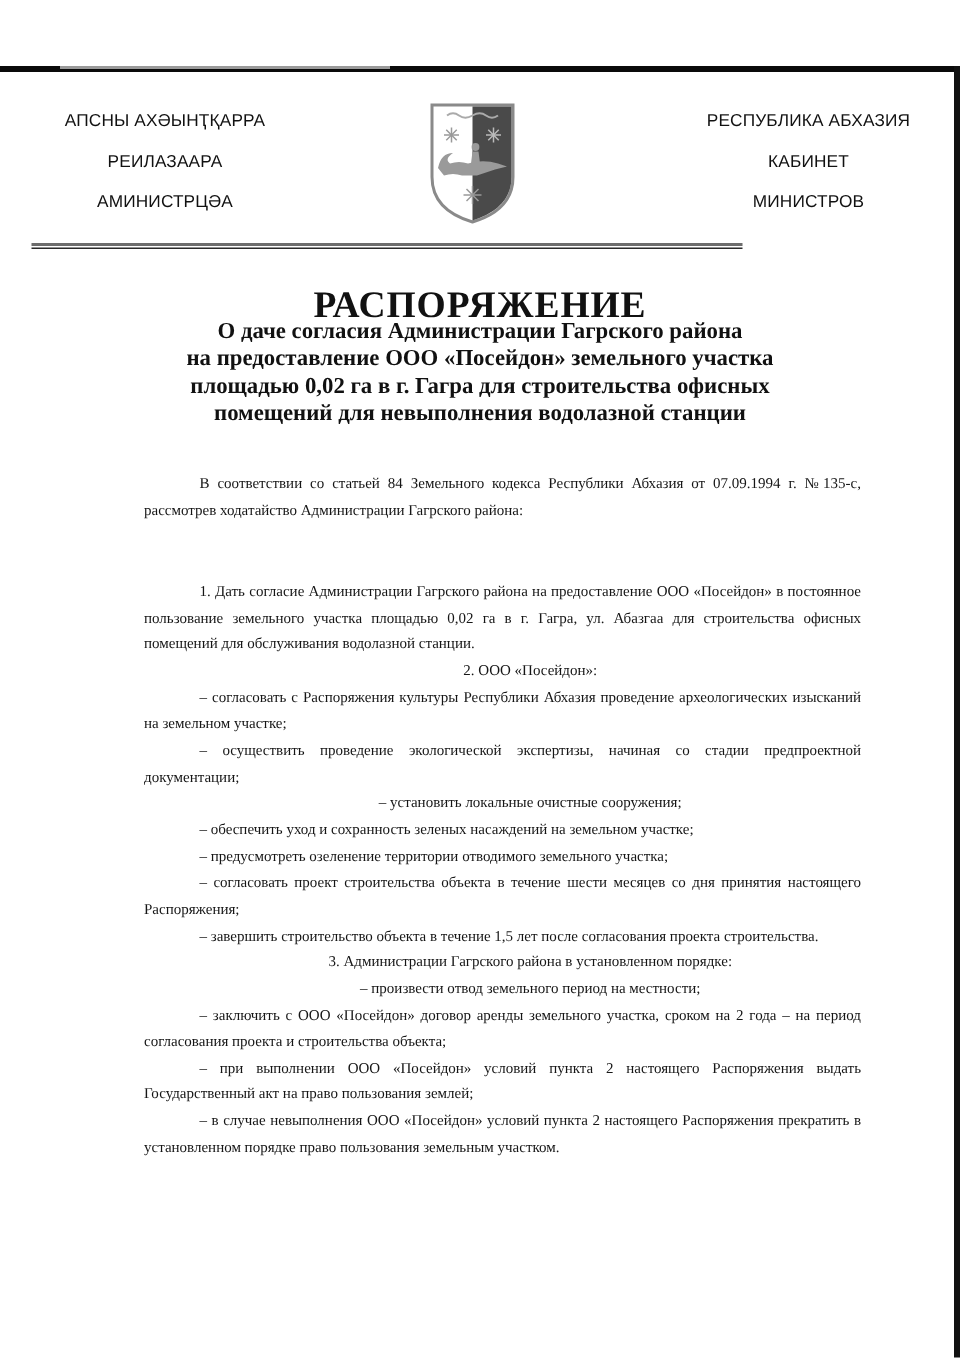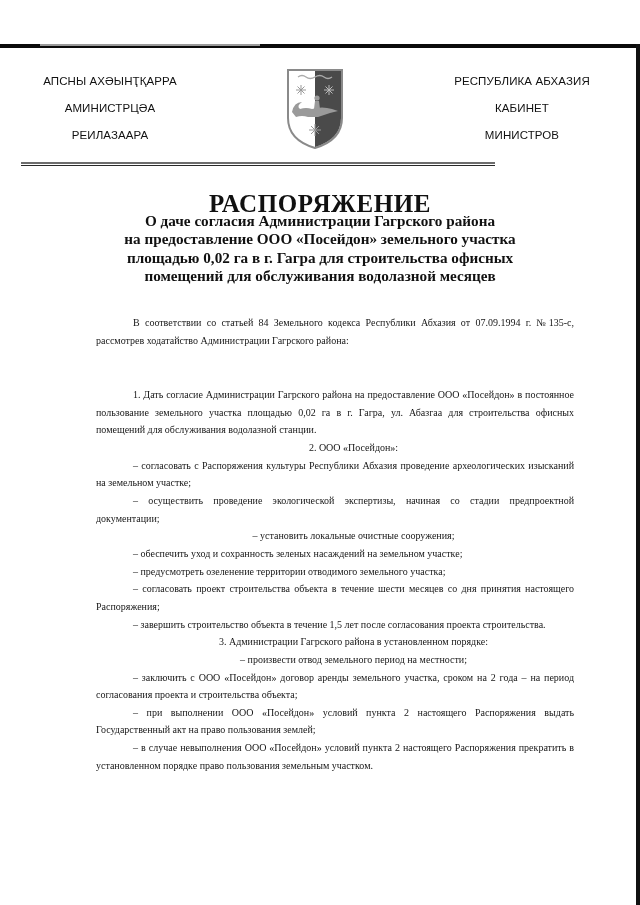--- a/index.html
+++ b/index.html
@@ -3,21 +3,21 @@
 <meta charset="utf-8">
 <style>
   html, body { margin:0; padding:0; background:#ffffff; }
   body { width:640px; height:905px; position:relative; overflow:hidden; }
   .page { position:absolute; left:0; top:0; width:640px; height:886px; background:#fff;margin-top:44px; }
   .scan-top { position:absolute; left:0; top:0; width:640px; height:4px; background:#0a0a0a; }
   .scan-top-light { position:absolute; left:40px; top:0; width:220px; height:2px; background:#9a9a9a; }
   .scan-right { position:absolute; right:0; top:0; width:4px; height:905px; background:#111; }
   .hdr { position:absolute; font-family:"Liberation Sans", sans-serif; font-size:11.5px; color:#111; text-align:center; letter-spacing:0.1px; }
   .hdr-left { left:20px; width:180px; top:30px; }
-  .hdr-right { left:432px; width:180px; top:30px;text-align:center; }
+  .hdr-right { left:449px; width:180px; top:30px;text-align:center; }
   .hdr div { height:27px; line-height:14px; }
   .emblem { position:absolute; left:286px; top:24px; width:58px; height:82px; }
   .rule { position:absolute; left:21px; width:474px; }
   .rule.r1 { top:118px; height:2px; background:#6d6d6d; }
   .rule.r2 { top:121px; height:1px; background:#2a2a2a; }
   .title { position:absolute; left:0; width:640px; top:146px; text-align:center;
            font-family:"Liberation Serif", serif; font-weight:bold; font-size:25px; color:#111; letter-spacing:0.6px; }
   .subject { position:absolute; left:100px; width:440px; top:168px; text-align:center;
              font-family:"Liberation Serif", serif; font-weight:bold; font-size:15.2px; line-height:18.3px; color:#111; }
   .body { position:absolute; left:96px; width:478px; font-family:"Liberation Serif", serif;
@@ -30,22 +30,22 @@
 </head>
 <body>
 
 <div class="page">
   <div class="scan-top"></div>
   <div class="scan-top-light"></div>
   <div class="scan-right"></div>
 
   <div class="hdr hdr-left">
     <div>АПСНЫ АХӘЫНҬҚАРРА</div>
+    <div>РЕИЛАЗААРА</div>
     <div>АМИНИСТРЦӘА</div>
-    <div>РЕИЛАЗААРА</div>
   </div>
 
   <svg class="emblem" viewBox="0 0 58 82">
     <path d="M2 2 H56 V50 Q56 72 29 80 Q2 72 2 50 Z" fill="#fff" stroke="#8a8a8a" stroke-width="2"></path>
     <path d="M29 3 H55 V50 Q55 71 29 79 Z" fill="#4a4a4a"></path>
     <path d="M12 9 q4 -3 8 0 q4 3 9 0 q5 -3 9 0 q4 3 8 0" stroke="#aaa" stroke-width="1.3" fill="none"></path>
     <g stroke="#999" stroke-width="1">
       <line x1="15" y1="17" x2="15" y2="27"></line>
         <line x1="10" y1="22" x2="20" y2="22"></line>
       <line x1="11.5" y1="18.5" x2="18.5" y2="25.5"></line>
@@ -76,21 +76,21 @@
 
   <div class="rule r1"></div>
   <div class="rule r2"></div>
 
   <div class="title">РАСПОРЯЖЕНИЕ</div>
 
   <div class="subject">
     <div>О даче согласия Администрации Гагрского района</div>
     <div>на предоставление ООО «Посейдон» земельного участка</div>
     <div>площадью  0,02 га в г. Гагра для строительства офисных</div>
-    <div>помещений для обслуживания водолазной месяцев</div>
+    <div>помещений для невыполнения водолазной станции</div>
   </div>
 
   <div class="body intro">
     <p>В соответствии со статьей 84 Земельного кодекса Республики Абхазия от 07.09.1994 г. №135-с, рассмотрев ходатайство Администрации Гагрского района:</p>
   </div>
 
   <div class="body items">
     <p>1. Дать согласие Администрации Гагрского района на предоставление  ООО «Посейдон» в постоянное пользование земельного участка площадью 0,02 га в г. Гагра, ул. Абазгаа для строительства офисных помещений для обслуживания водолазной станции.</p>
     <p class="nj">2. ООО «Посейдон»:</p>
     <p>– согласовать с Распоряжения культуры Республики Абхазия проведение археологических изысканий на земельном участке;</p>

